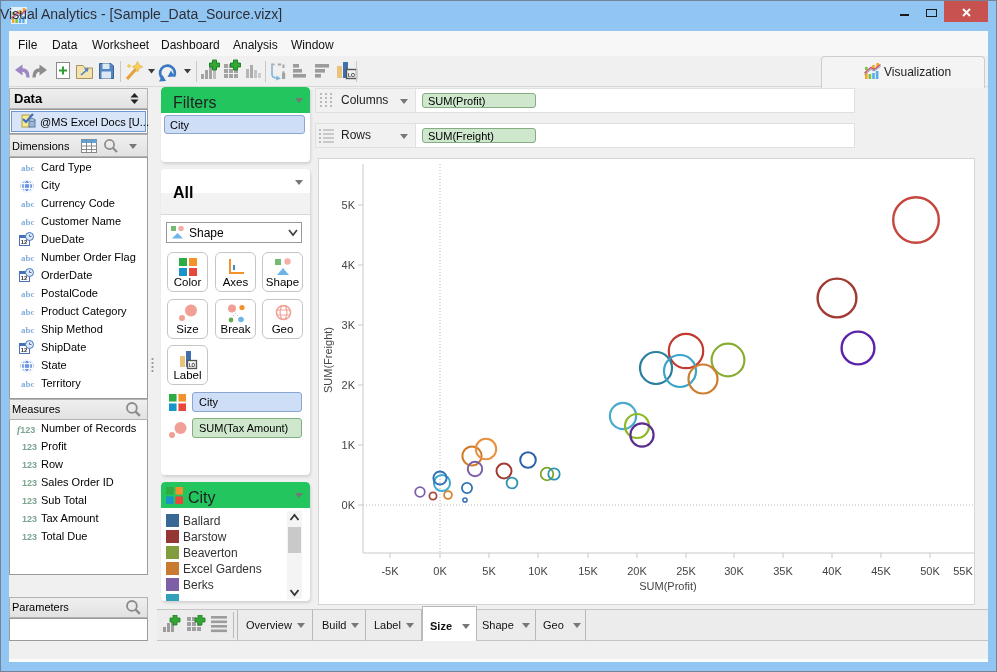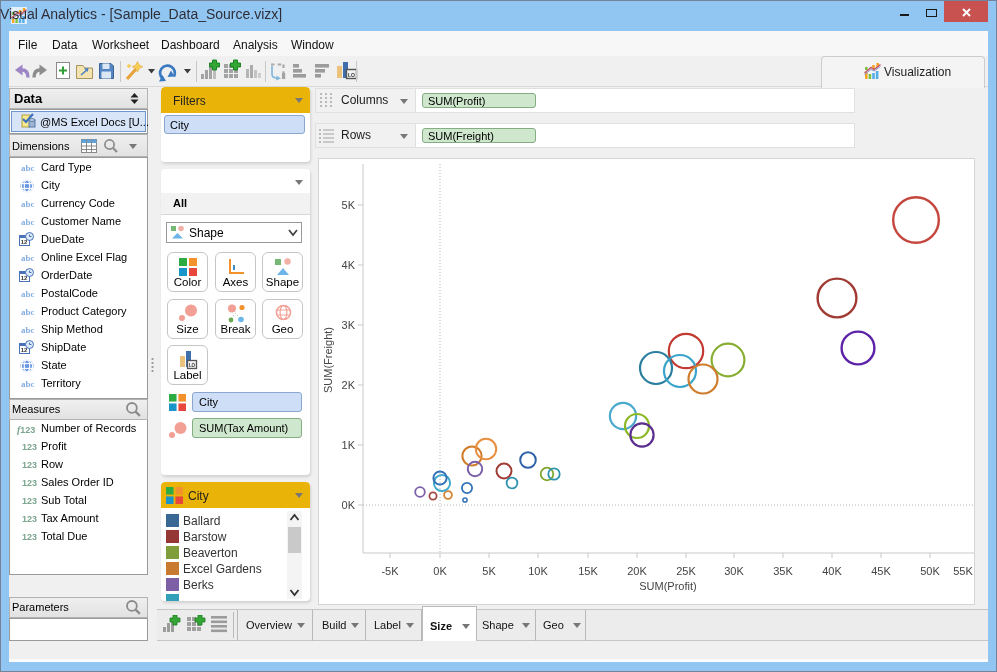--- a/index.html
+++ b/index.html
@@ -16,21 +16,21 @@
 .viztab span { position:absolute; left:62px; top:8px; font-size:12px; color:#222; }
 
 .hdr { position:absolute; left:9px; width:139px; background:linear-gradient(#efefef,#e2e2e2); border:1px solid #b3b3b3; }
 .listbox { position:absolute; left:9px; width:139px; background:#fff; border:1px solid #9a9a9a; }
 .row { position:absolute; left:0; width:100%; height:18px; }
 .rowtxt { position:absolute; left:31px; top:2px; font-size:11px; color:#000; white-space:nowrap; }
 .abc { position:absolute; left:11px; top:4px; font-size:9px; font-weight:bold; color:#85aede; letter-spacing:0px;font-family:Liberation Serif, serif; }
 .n123 { position:absolute; left:12px; top:4px; font-size:9px; font-weight:bold; color:#7ba58f; }
 
 .card { position:absolute; left:161px; width:149px; background:#fff; border-radius:4px; box-shadow:1px 2px 3px rgba(0,0,0,0.13); overflow:hidden; }
-.cardhdr { position:absolute; left:0; top:0; width:100%; height:26px; background:#eab308; border-radius:4px 4px 0 0; font-size:12px; color:#222; }
+.cardhdr { position:absolute; left:0; top:0; width:100%; height:26px; background:#22c55e; border-radius:4px 4px 0 0; font-size:16px; color:#222; }
 .cardhdr .t { position:absolute; left:12px; top:7px; }
 .dna { position:absolute; width:0; height:0; border-left:4px solid transparent; border-right:4px solid transparent; border-top:5px solid #777; }
 .pillb { position:absolute; background:#cedef6; border:1px solid #8ba6cf; border-radius:3px; font-size:11px; color:#000; }
 .pillg { position:absolute; background:#cee7cd; border:1px solid #84ad84; border-radius:3px; font-size:11px; color:#000; }
 .btn { position:absolute; width:41px; height:40px; background:#fff; border:1px solid #c5c5c5; border-radius:6px; }
 .btn .lbl { position:absolute; bottom:3px; left:0; width:100%; text-align:center; font-size:11.5px; color:#000; }
 
 .shelf { position:absolute; left:315px; width:540px; height:25px; background:#fff; border:1px solid #e0e0e0; }
 .shelflab { position:absolute; left:0; top:0; width:100px; height:23px; background:#f1f1f1; border-right:1px solid #e0e0e0; }
 .shelflab span { position:absolute; left:25px; top:4px; font-size:12px; color:#222; }
@@ -235,21 +235,21 @@
         <rect x="0.5" y="3.5" width="10" height="10" fill="#fff" stroke="#4a72b8"></rect>
         <rect x="0.5" y="3.5" width="10" height="2.5" fill="#4a72b8"></rect>
         <text x="5" y="12" font-size="6" font-weight="bold" fill="#333" text-anchor="middle" font-family="Liberation Sans">12</text>
         <circle cx="10.5" cy="4.5" r="4" fill="#dce9fb" stroke="#4a72b8"></circle>
         <path d="M10.5 2.5 V4.5 H12.5" stroke="#4a72b8" fill="none"></path>
       </svg>
       <span class="rowtxt">DueDate</span>
     </div>
     <div class="row" style="top:91px">
       <span class="abc">abc</span>
-      <span class="rowtxt">Online Excel Flag</span>
+      <span class="rowtxt">Number Order Flag</span>
     </div>
     <div class="row" style="top:109px">
       <svg style="position:absolute;left:9px;top:1px" width="15" height="15" viewBox="0 0 15 15">
         <rect x="0.5" y="3.5" width="10" height="10" fill="#fff" stroke="#4a72b8"></rect>
         <rect x="0.5" y="3.5" width="10" height="2.5" fill="#4a72b8"></rect>
         <text x="5" y="12" font-size="6" font-weight="bold" fill="#333" text-anchor="middle" font-family="Liberation Sans">12</text>
         <circle cx="10.5" cy="4.5" r="4" fill="#dce9fb" stroke="#4a72b8"></circle>
         <path d="M10.5 2.5 V4.5 H12.5" stroke="#4a72b8" fill="none"></path>
       </svg>
       <span class="rowtxt">OrderDate</span>
@@ -349,21 +349,21 @@
     </div>
   <div class="dna" style="left:134px;top:11px"></div>
   <div class="pillb" style="left:3px;top:28px;width:141px;height:19px">
       <span style="position:absolute;left:5px;top:3px">City</span>
     </div>
 </div>
 
 <div class="card" style="top:169px;height:306px">
   <div class="dna" style="left:134px;top:11px"></div>
   <div class="abs" style="left:0;top:24px;width:149px;height:22px;background:#f2f2f2;border-bottom:1px solid #d8d8d8"></div>
-  <span class="abs" style="left:12px;top:28px;font-size:11px;font-weight:bold;color:#000">All</span>
+  <span class="abs" style="left:12px;top:15px;font-size:16px;font-weight:bold;color:#000">All</span>
 
   <div class="abs" style="left:5px;top:53px;width:136px;height:21px;background:#fff;border:1px solid #999"></div>
   <svg class="abs" style="left:10px;top:57px" width="13" height="13" viewBox="0 0 13 13">
     <rect x="0" y="0" width="5" height="5" fill="#76b977"></rect>
     <circle cx="10" cy="2.5" r="2.8" fill="#f2b1a7"></circle>
     <path d="M6.5 7 L12 12.5 H1 Z" fill="#6db5e8"></path>
   </svg>
   <span class="abs" style="left:28px;top:57px;font-size:12px;color:#000">Shape</span>
   <svg class="abs" style="left:127px;top:59px" width="10" height="9" viewBox="0 0 10 9">
       <path d="M1 2 L5 7 L9 2" stroke="#444" stroke-width="1.8" fill="none"></path>

